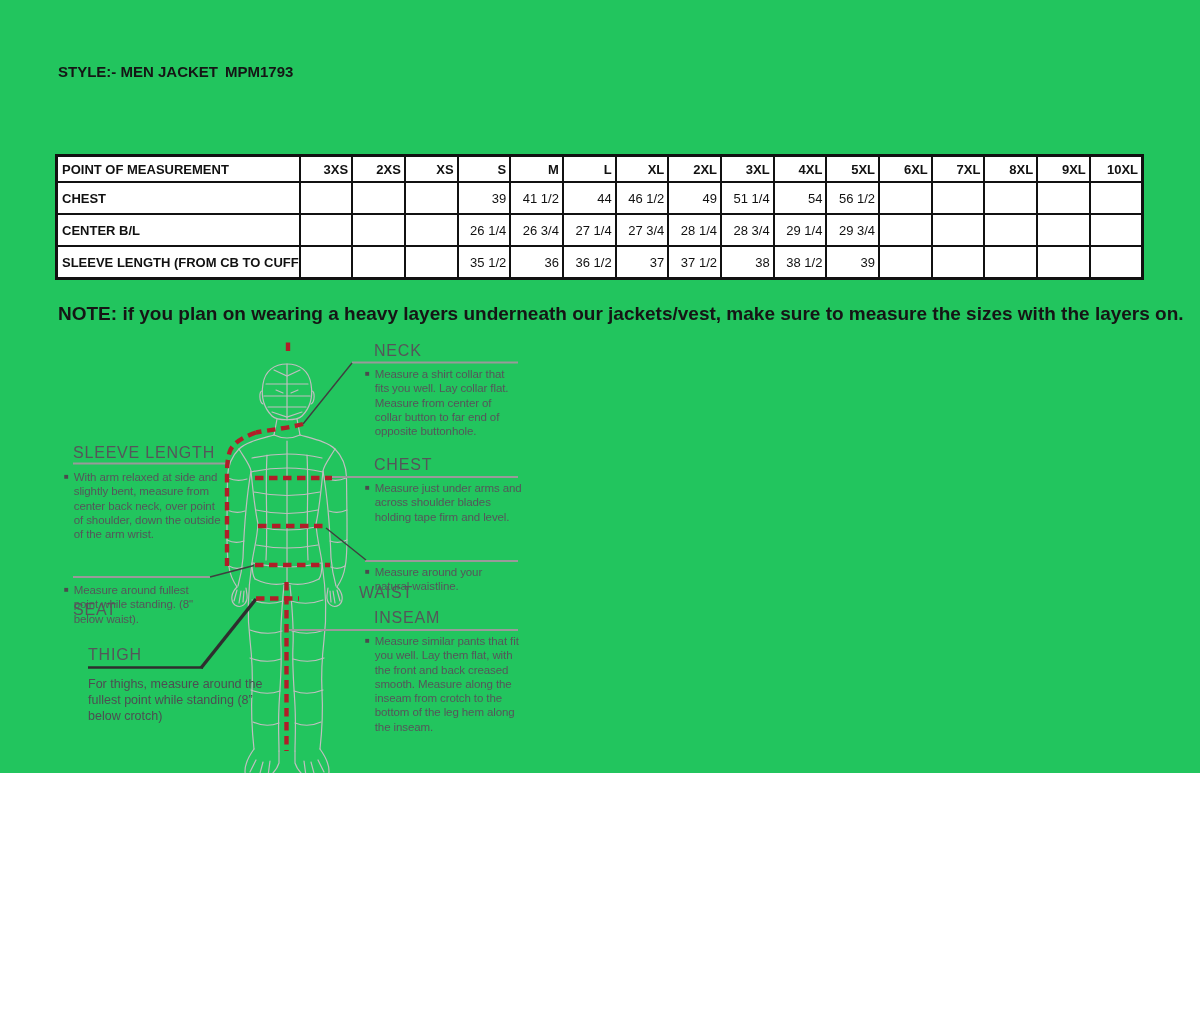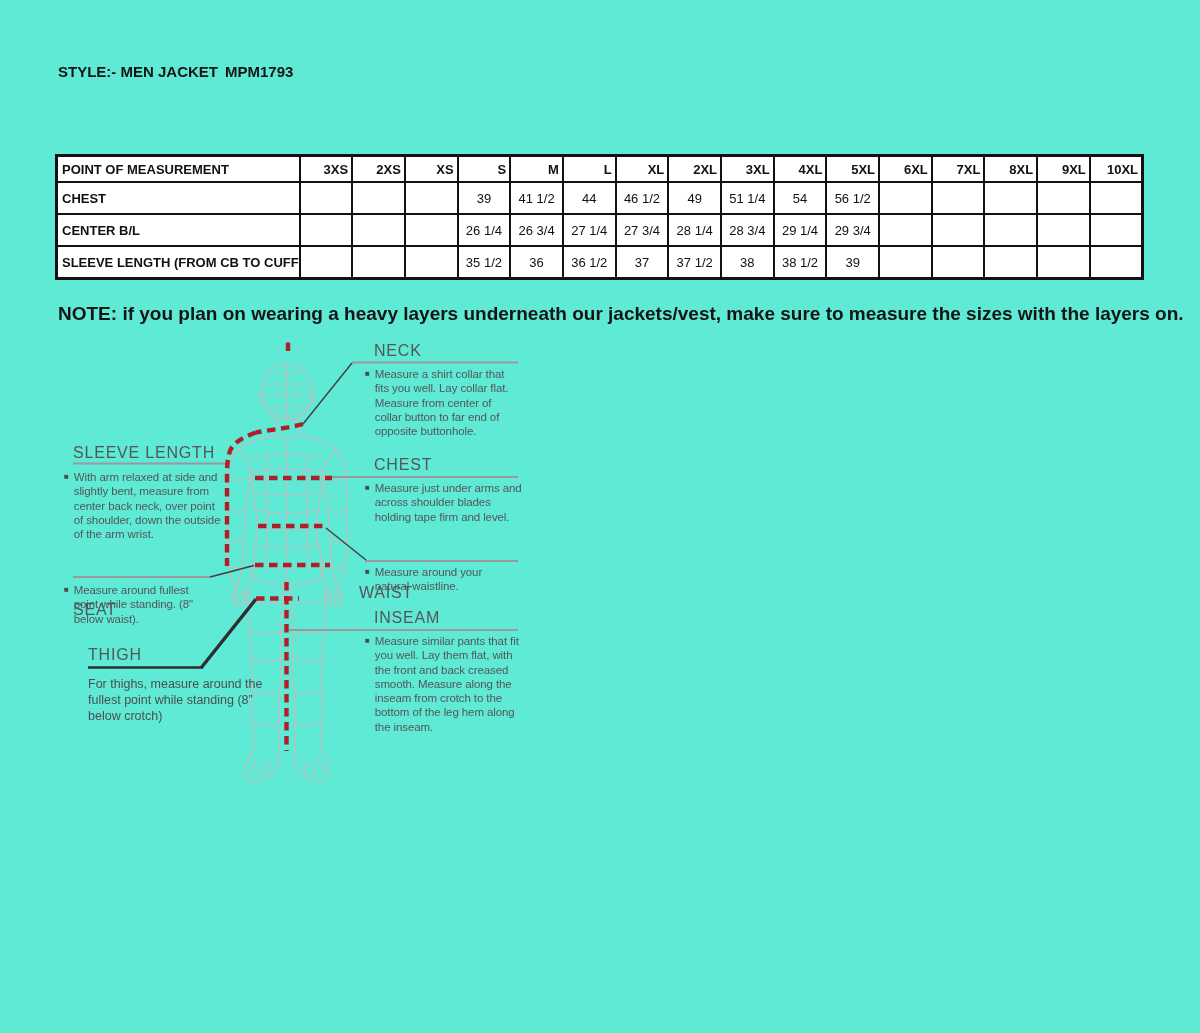--- a/index.html
+++ b/index.html
@@ -1,30 +1,30 @@
 <!DOCTYPE html>
 <html><head>
 <meta charset="utf-8">
 <style>
   html,body{margin:0;padding:0;background:#ffffff;}
-  #page{position:relative;width:1200px;height:1033px;background:#5eead4;overflow:hidden;
+  #page{position:relative;width:1200px;height:773px;background:#22c55e;overflow:hidden;
         font-family:"Liberation Sans", sans-serif;}
 
   
   .doc-title{position:absolute;top:63px;left:58px;font-size:15px;font-weight:bold;color:#151515;}
   .doc-code{position:absolute;top:63px;left:225px;font-size:15px;font-weight:bold;color:#151515;}
 
   
   #size-table-wrap{position:absolute;left:55px;top:154px;width:1086px;}
   table.size{border-collapse:collapse;table-layout:fixed;width:1086px;border:3px solid #111;padding-left:37px;}
   table.size td,table.size th{border:2px solid #111;font-size:13px;color:#111;
       padding:0 3px;white-space:nowrap;overflow:hidden;background:#fff;}
   table.size th{font-weight:bold;text-align:right;height:24px;}
   table.size th.rowhead,table.size td.rowhead{text-align:left;font-weight:bold;padding-left:4px;}
-  table.size td{font-weight:normal;text-align:center;height:30px;}
+  table.size td{font-weight:normal;text-align:right;height:30px;}
 
   
   .note-line{position:absolute;left:58px;top:303px;font-size:19px;font-weight:bold;color:#151515;}
 
   
   #diagram-svg{position:absolute;left:0;top:330px;}
   .d-title{position:absolute;font-size:16px;letter-spacing:0.8px;color:#55565a;font-weight:normal;white-space:nowrap;}
   .d-text{position:absolute;font-size:11.5px;line-height:14.3px;color:#55565a;letter-spacing:-0.1px;display:flex;}
   .d-text .bullet{font-size:8px;line-height:14px;margin-right:5px;color:#4a4b4e;flex:0 0 auto;}
   .d-text .txt{flex:1 1 auto;}

